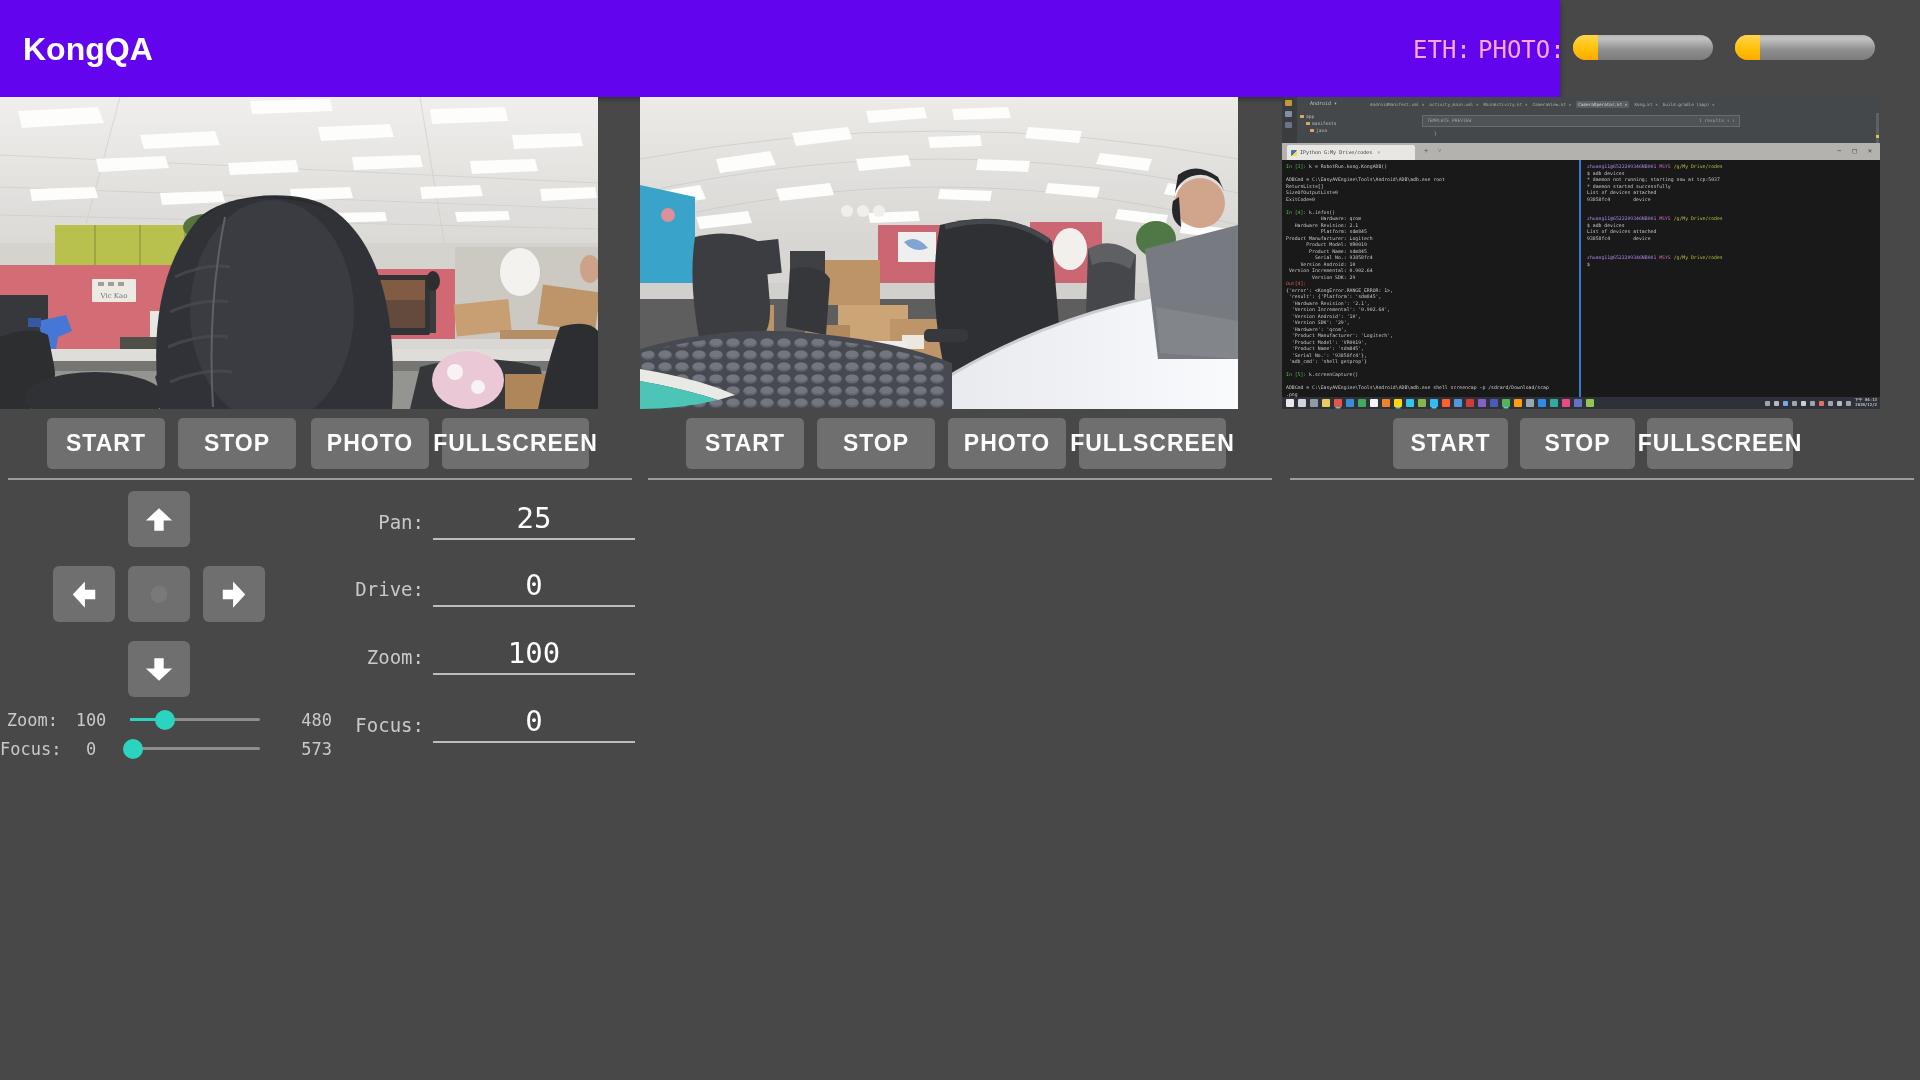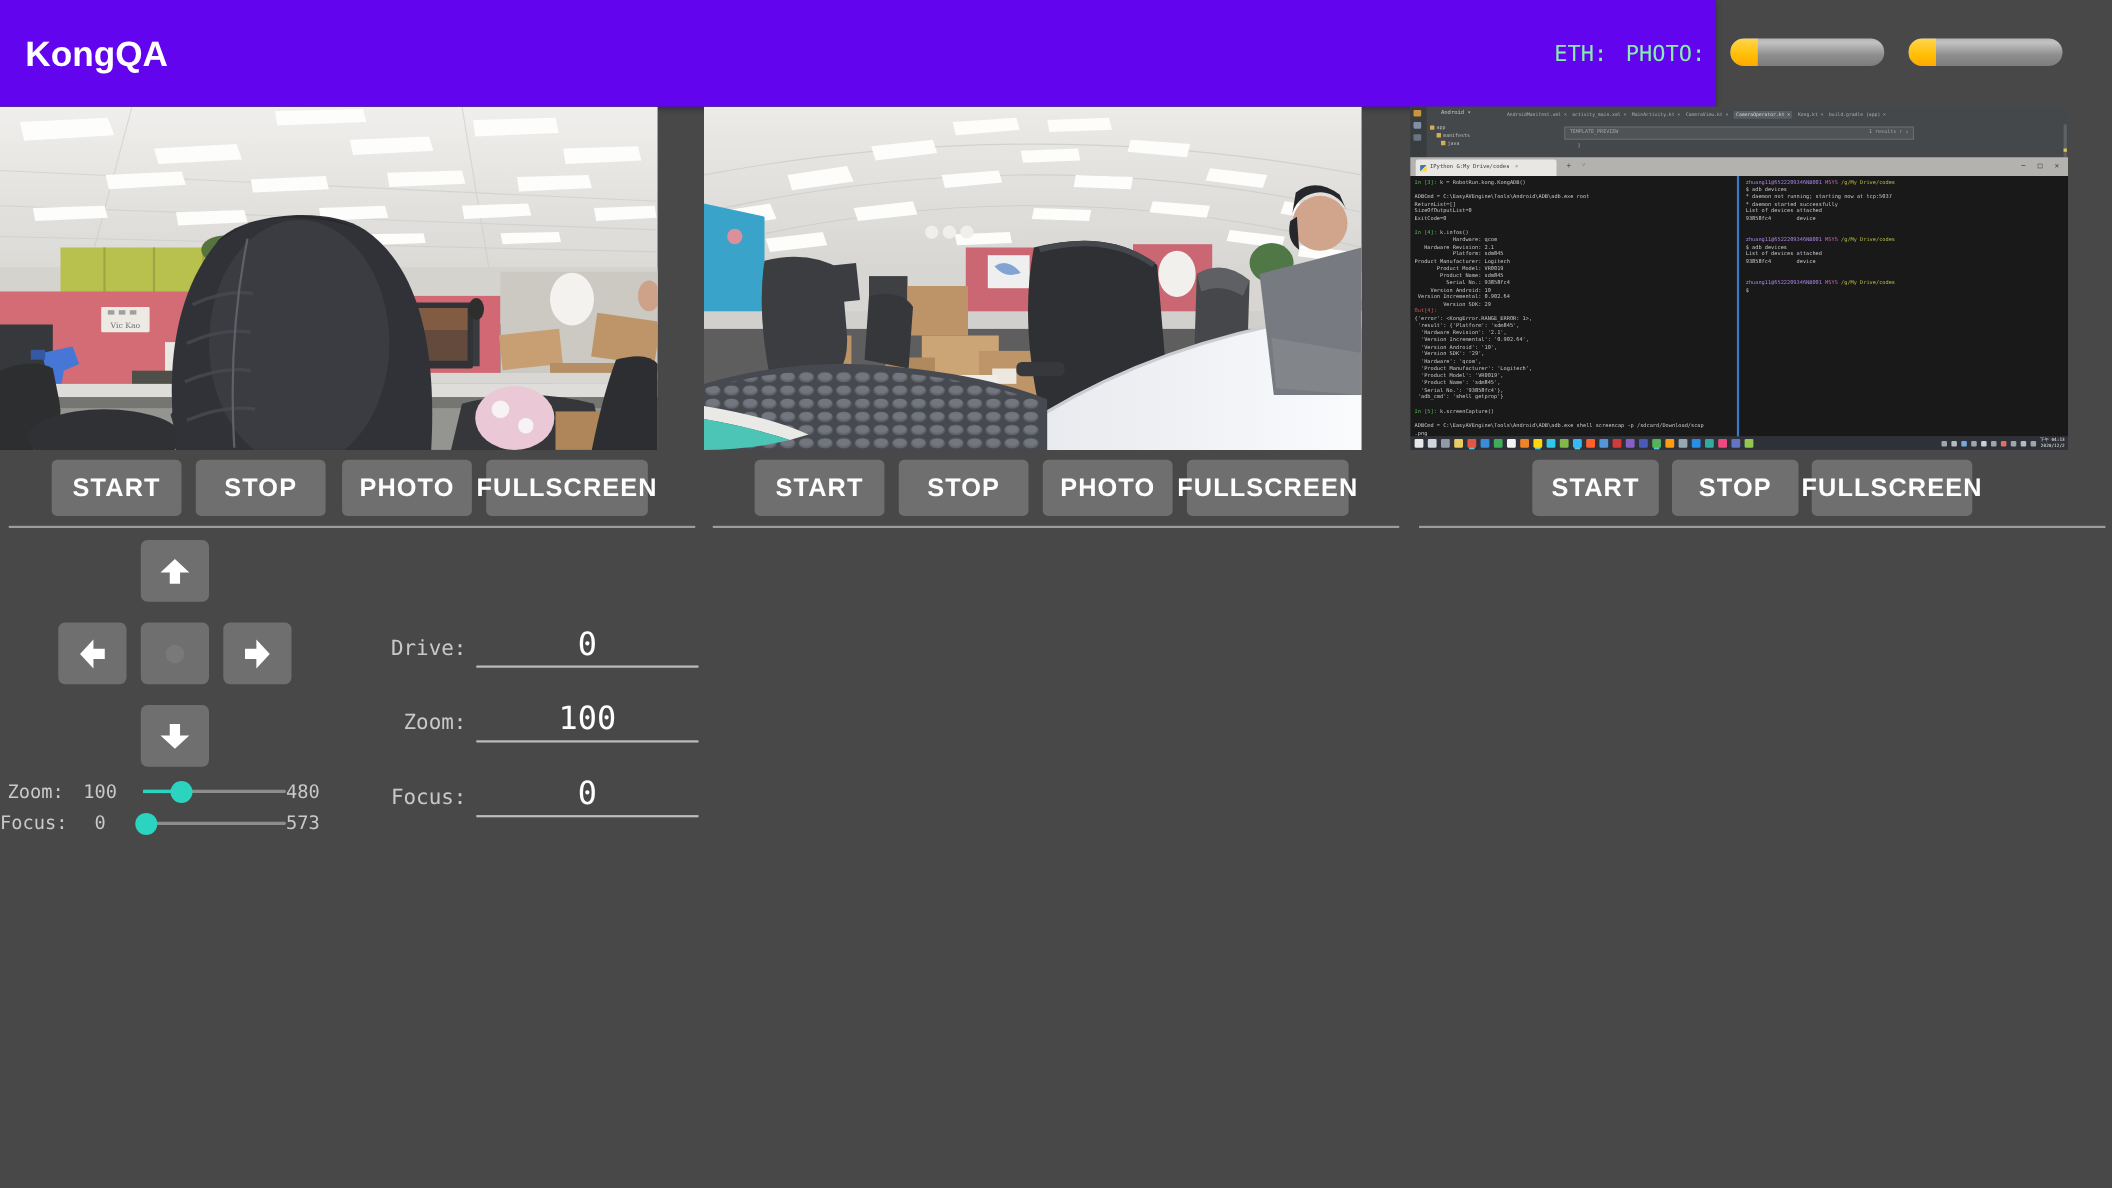--- a/index.html
+++ b/index.html
@@ -4,21 +4,21 @@
 <style>
   html,body{margin:0;padding:0;background:#484848;}
   *{box-sizing:border-box;}
   #stage{position:relative;width:1920px;height:1080px;background:#484848;overflow:hidden;
          font-family:"Liberation Sans",sans-serif;}
 
   
   #appbar{position:absolute;left:0;top:0;width:1560px;height:97px;background:#6205ee;
           box-shadow:0 2px 5px rgba(0,0,0,.35);}
   #app-title{position:absolute;left:23px;top:31px;font-size:32px;font-weight:bold;color:#fff;}
-  .netlabel{position:absolute;top:36px;font-family:"DejaVu Sans Mono",monospace;font-size:20px;color:#86efac;}
+  .netlabel{position:absolute;top:36px;font-family:"DejaVu Sans Mono",monospace;font-size:24px;color:#f9a8d4;}
   #eth-label{left:1413px;} #wifi-label{left:1478px;}
   .pbar{position:absolute;top:35px;width:140px;height:25px;border-radius:12.5px;overflow:hidden;
         background:linear-gradient(#b5b5b5,#c2c2c2 15%,#8e8e8e 60%,#7c7c7c);}
   #eth-bar{left:1573px;} #wifi-bar{left:1735px;}
   .pfill{position:absolute;left:0;top:0;bottom:0;width:18%;
          background:linear-gradient(#ffd54f,#ffc107 55%,#ffa900);}
 
   
   .panel{position:absolute;top:97px;width:598px;height:390px;}
   #panel1{left:0;} #panel2{left:640px;} #panel3{left:1282px;}
@@ -40,21 +40,21 @@
   #pad-left .arrow{transform:rotate(-90deg);}
   #pad-right .arrow{transform:rotate(90deg);}
   #pad-down .arrow{transform:rotate(180deg);}
   .ghost{opacity:.07;}
 
   
   .s-label,.s-min,.s-max{position:absolute;font-family:"DejaVu Sans Mono",monospace;font-size:17px;
         color:#c9c9c9;height:20px;line-height:20px;}
   .s-label{left:0;width:58px;text-align:right;}
   .s-min{left:69px;width:44px;text-align:center;}
-  .s-max{left:260px;width:44px;text-align:left;}
+  .s-max{left:288px;width:44px;text-align:right;}
   #zslider-label,#zslider-min,#zslider-max{top:710px;}
   #fslider-label,#fslider-min,#fslider-max{top:739px;}
   .track{position:absolute;left:130px;width:130px;height:3px;background:#8d8d8d;border-radius:2px;}
   #zslider-track{top:718px;} #fslider-track{top:747px;}
   .tfill{position:absolute;left:0;top:0;height:3px;background:#2bd4bf;}
   .thumb{position:absolute;top:-8.5px;width:20px;height:20px;border-radius:50%;background:#2bd4bf;}
 
   
   .field-row{position:absolute;left:340px;width:300px;height:44px;}
   #field-pan{top:496px;} #field-tilt{top:563px;} #field-zoom{top:631px;} #field-focus{top:699px;}
@@ -521,20 +521,24 @@
   <span class="s-max" id="zslider-max">480</span>
 
   <span class="s-label" id="fslider-label">Focus:</span>
   <span class="s-min" id="fslider-min">0</span>
   <div class="track" id="fslider-track">
     <div class="tfill" style="width:3px"></div>
     <div class="thumb" style="left:-7px"></div>
   </div>
   <span class="s-max" id="fslider-max">573</span>
 
+  <div class="field-row" id="field-pan">
+    <span class="f-label">Pan:</span>
+    <div class="f-value">25</div>
+  </div>
   <div class="field-row" id="field-tilt">
     <span class="f-label">Drive:</span>
     <div class="f-value">0</div>
   </div>
   <div class="field-row" id="field-zoom">
     <span class="f-label">Zoom:</span>
     <div class="f-value">100</div>
   </div>
   <div class="field-row" id="field-focus">
     <span class="f-label">Focus:</span>

